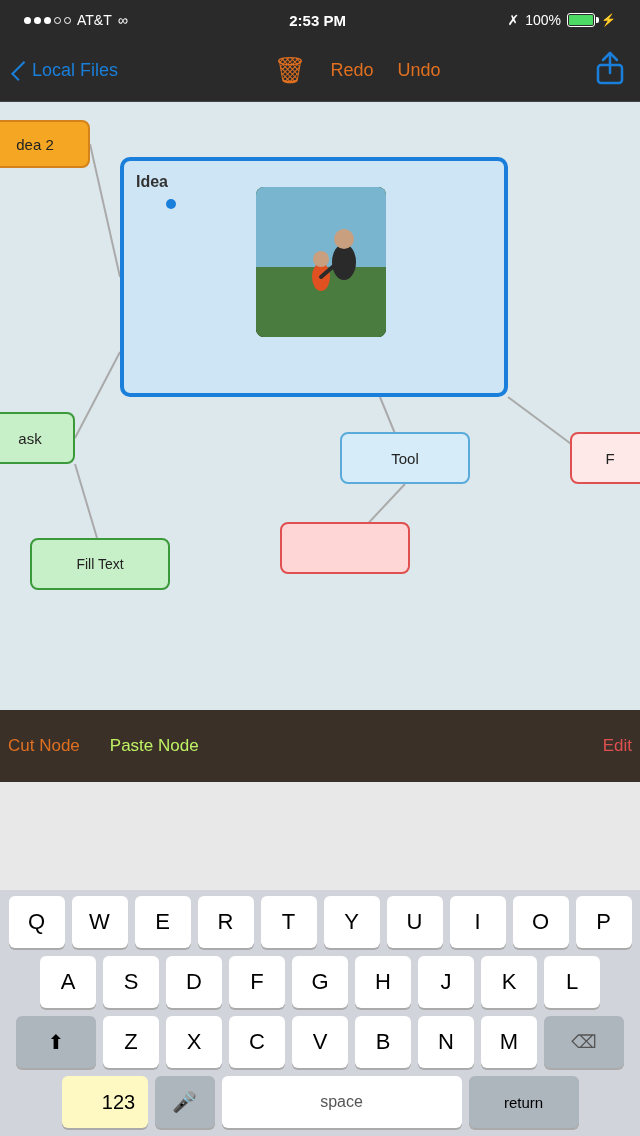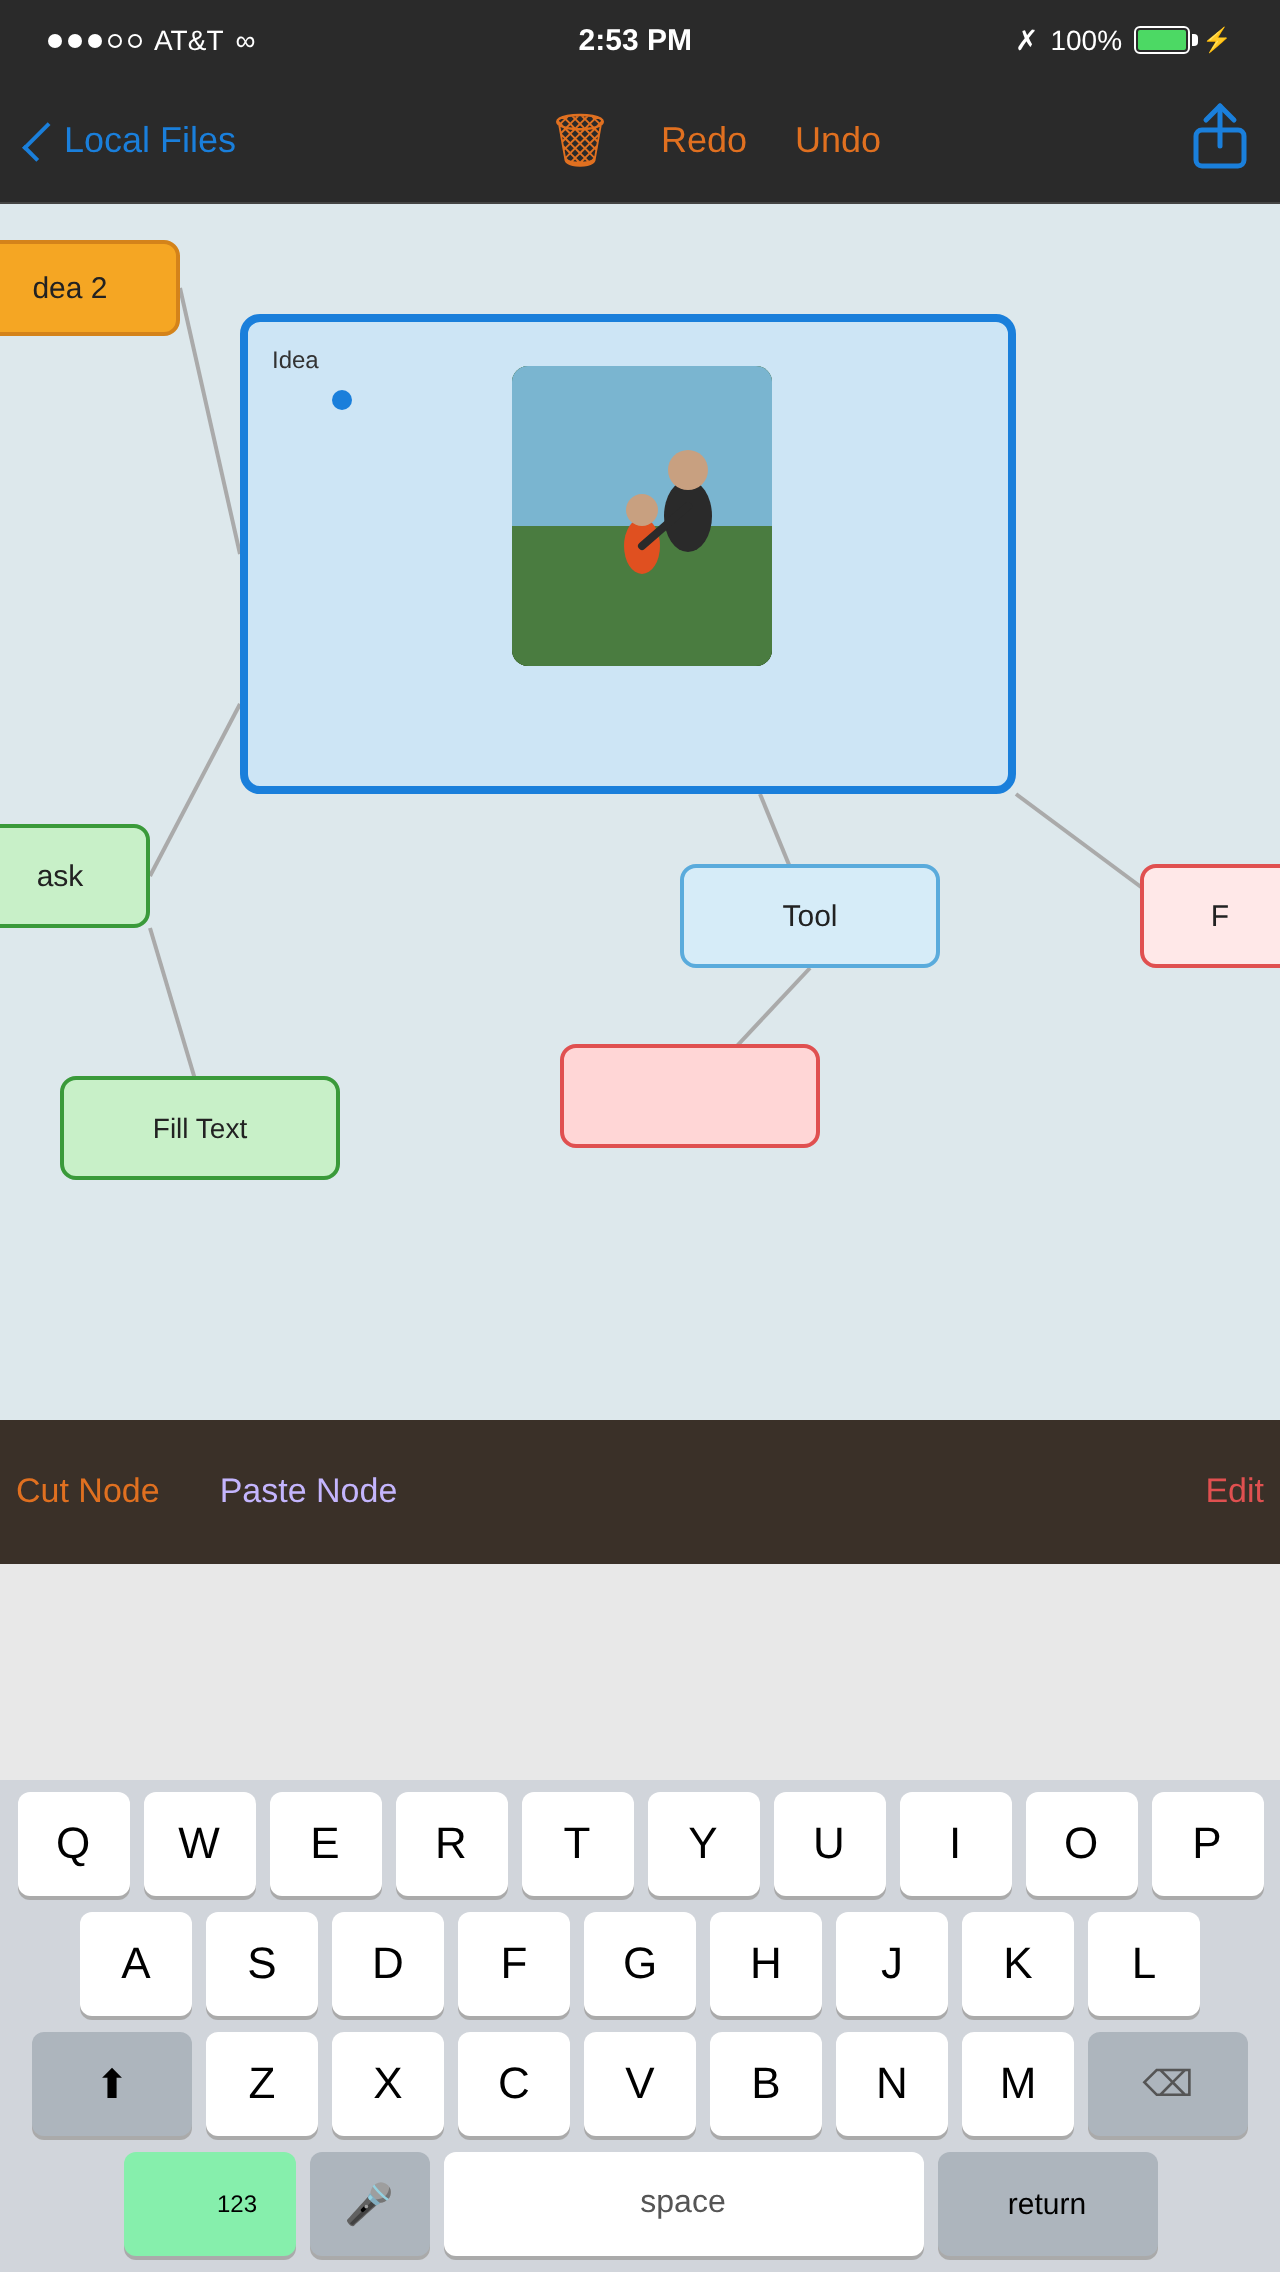--- a/index.html
+++ b/index.html
@@ -137,21 +137,21 @@
       background: #cde5f5;
       border: 4px solid #1a7fdb;
       border-radius: 10px;
       flex-direction: column;
       align-items: flex-start;
       justify-content: flex-start;
       padding: 12px;
       position: absolute;
     }
     .node-idea-label {
-      font-size: 12px; color: #333; font-weight: 400;
+      font-size: 16px; color: #333; font-weight: 700;
       margin-bottom: 6px;
       position: relative;
     }
     .cursor-dot {
       width: 10px; height: 10px; border-radius: 50%;
       background: #1a7fdb;
       position: absolute;
       bottom: -18px; left: 30px;
     }
     .node-photo {
@@ -219,21 +219,21 @@
       padding: 0 8px;
       gap: 0;
     }
     .context-cut {
       color: #e07020;
       font-size: 17px;
       cursor: pointer;
       margin-right: 30px;
     }
     .context-paste {
-      color: #c4b5fd;
+      color: #bef264;
       font-size: 17px;
       cursor: pointer;
     }
     .context-edit {
       color: #e05050;
       font-size: 17px;
       cursor: pointer;
       margin-left: auto;
     }
 
@@ -272,22 +272,22 @@
     .key-shift {
       min-width: 72px; max-width: 80px;
       background: #adb5bd;
     }
     .key-backspace {
       min-width: 72px; max-width: 80px;
       background: #adb5bd;
     }
     .key-numbers {
       min-width: 76px; max-width: 86px;
-      background: #86efac;
-      font-size: 12px;
+      background: #fef9c3;
+      font-size: 20px;
       padding-left: 28px;
     }
     .key-mic {
       min-width: 52px; max-width: 60px;
       background: #adb5bd;
     }
     .key-space {
       flex: 4;
       max-width: 240px;
       font-size: 16px;

